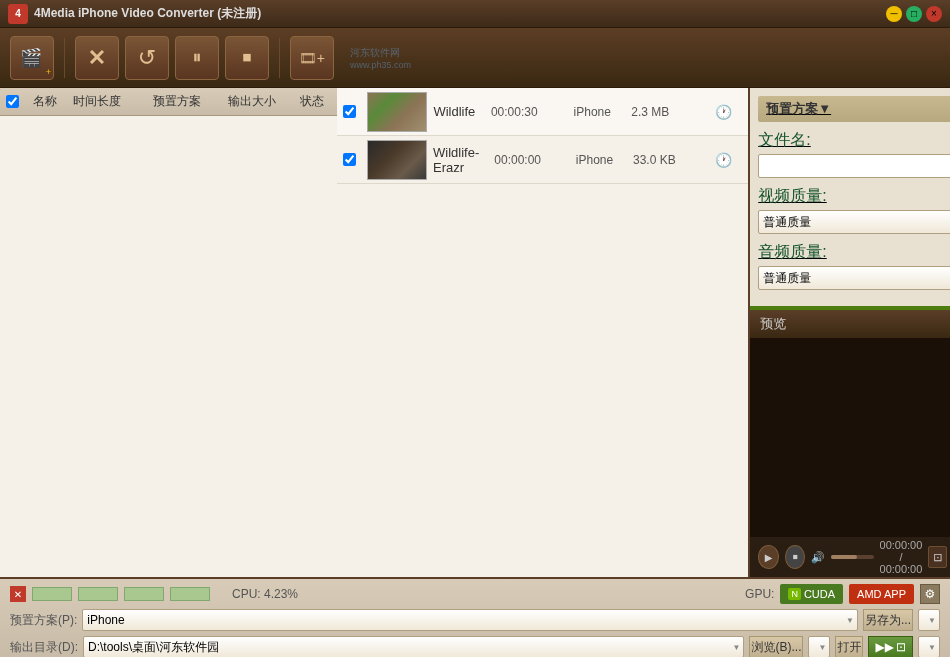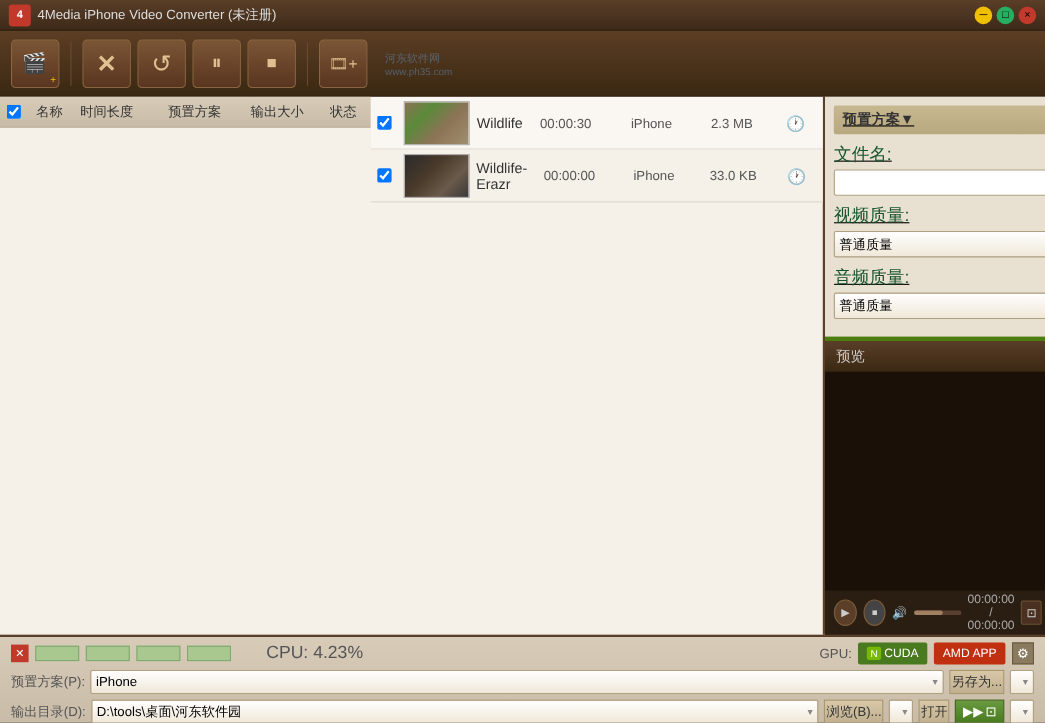--- a/index.html
+++ b/index.html
@@ -17,21 +17,21 @@
       border-bottom: 1px solid #2a1a0a;
     }
     .titlebar-logo {
       width: 20px; height: 20px;
       background: #c0392b;
       border-radius: 3px;
       margin-right: 6px;
       display: flex; align-items: center; justify-content: center;
       color: white; font-size: 10px; font-weight: bold;
     }
-    .titlebar-title { flex: 1; color: #ddd; }
+    .titlebar-title { flex: 1; color: #ddd; font-weight: bold; }
     .titlebar-controls { display: flex; gap: 4px; }
     .title-btn {
       width: 16px; height: 16px; border-radius: 50%;
       border: none; cursor: pointer;
       display: flex; align-items: center; justify-content: center;
       font-size: 10px;
     }
     .btn-min { background: #f0c000; }
     .btn-max { background: #27ae60; }
     .btn-close { background: #c0392b; }
@@ -113,21 +113,21 @@
       background: linear-gradient(135deg, #8B7355 0%, #5a8a3a 30%, #8B7355 60%, #a09070 100%);
     }
     .thumb-wildlife2 {
       width: 100%; height: 100%;
       background: linear-gradient(135deg, #2a2a2a 0%, #4a3a2a 40%, #6a5a4a 70%, #3a3a3a 100%);
     }
 
     .file-name { flex: 1; color: #333; font-size: 13px; }
     .file-duration { width: 80px; text-align: center; color: #555; font-size: 12px; }
     .file-preset { width: 80px; text-align: center; color: #555; font-size: 12px; }
-    .file-size { width: 70px; text-align: center; color: #555; font-size: 12px; }
+    .file-size { width: 70px; text-align: left; color: #555; font-size: 12px; }
     .file-status { width: 50px; text-align: center; }
     .clock-icon { font-size: 14px; color: #888; }
 
     
     .right-panel {
       width: 230px;
       background: #e8e0d0;
       display: flex;
       flex-direction: column;
     }
@@ -265,21 +265,21 @@
       border: none;
       cursor: pointer;
       font-size: 10px;
       display: flex; align-items: center; justify-content: center;
     }
     .progress-item {
       width: 40px; height: 14px;
       background: #a8c890;
       border: 1px solid #80a870;
     }
-    .cpu-info { color: #555; font-size: 16px; margin-left: 26px; }
+    .cpu-info { color: #555; font-size: 12px; margin-left: 16px; }
     .gpu-label { color: #555; font-size: 12px; }
     .cuda-btn {
       height: 20px;
       background: #4a7a20;
       color: white;
       border: none;
       padding: 0 8px;
       font-size: 11px;
       cursor: pointer;
       border-radius: 2px;

